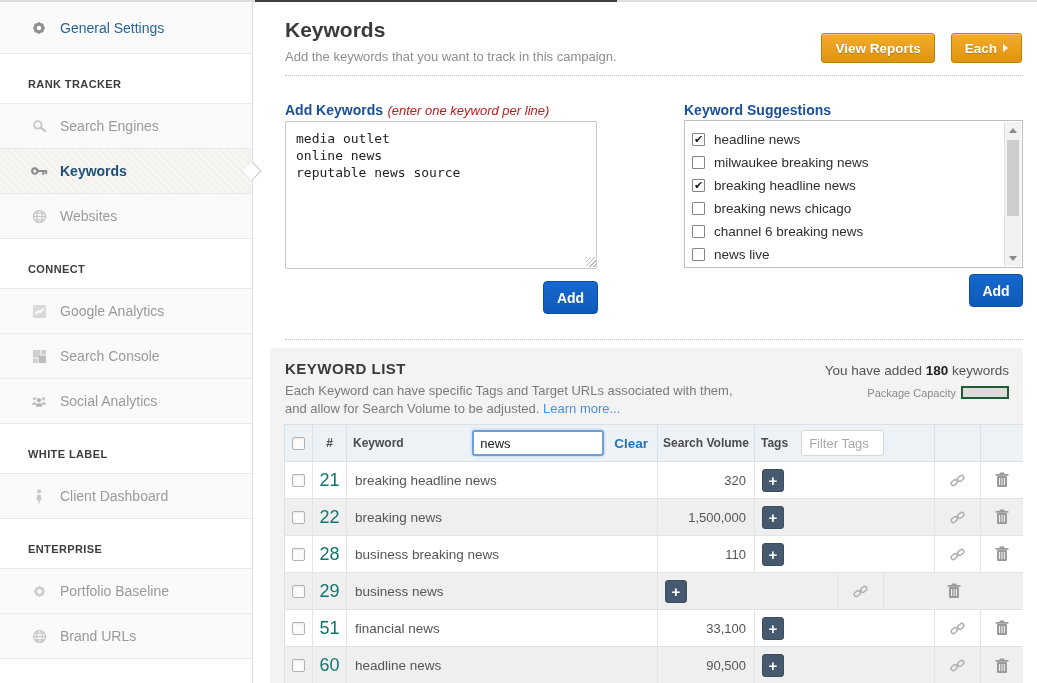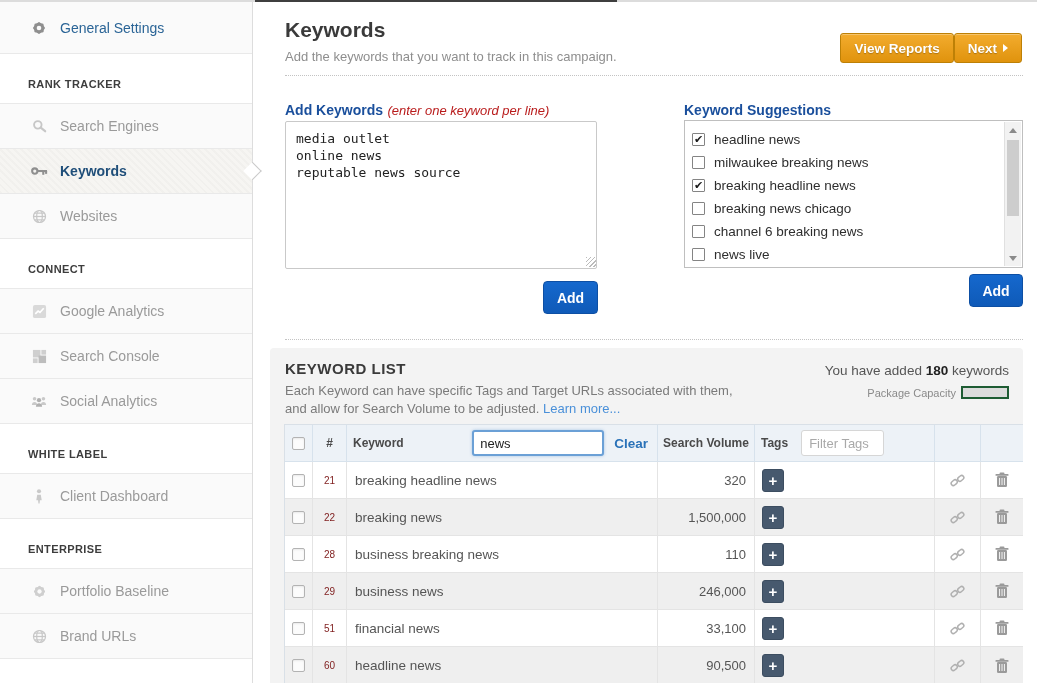--- a/index.html
+++ b/index.html
@@ -35,21 +35,21 @@
   }
   .side-header {
     height:50px; display:flex; align-items:flex-end; padding:0 0 13px 28px;
     border-bottom:1px solid #e9e9e9; background:#fff;
     font-size:11px; font-weight:bold; color:#3d3d3d; letter-spacing:0.4px;
   }
 
   
   .page-title { left:285px; top:18px; font-size:21px; font-weight:bold; color:#3a3a3a; }
   .page-sub { left:285px; top:49px; font-size:13px; color:#8e8e8e; }
-  .top-buttons { top:33px; right:15px; display:flex; gap:0; }
+  .top-buttons { top:33px; right:15px; display:flex; gap:16px; }
   .btn-orange {
     height:30px; padding:0 13px; border:1px solid #bd8006; border-radius:3px;
     background:linear-gradient(#f3ac2e,#e0930d); color:#fff; font-weight:bold; font-size:13.5px;
     display:flex; align-items:center; cursor:pointer; text-shadow:0 1px 1px rgba(0,0,0,.25);
     box-shadow:inset 0 1px 0 rgba(255,255,255,.3); font-family:"Liberation Sans", sans-serif;
   }
   .btn-orange .tri { width:0; height:0; border-left:5px solid #fff; border-top:4px solid transparent; border-bottom:4px solid transparent; margin-left:6px; }
   .divider { height:0; border-top:1px dotted #c3c3c3; }
   .div1 { left:285px; top:75px; width:738px; }
   .div2 { left:285px; top:339px; width:738px; }
@@ -127,21 +127,21 @@
     font-size:13px; color:#222; padding:0 6px; outline:none; font-family:"Liberation Sans", sans-serif;
     box-shadow:0 0 3px rgba(90,150,210,.5);
   }
   .clear-link { font-size:13.5px; font-weight:bold; color:#2a72b8; margin:0 9px 0 10px; cursor:pointer; }
   .filter-input {
     margin-left:13px; width:83px; height:26px; border:1px solid #d6d6d6; border-radius:3px;
     font-size:13px; color:#444; padding:0 7px; outline:none; background:#fff; font-family:"Liberation Sans", sans-serif;
   }
   .filter-input::placeholder { color:#a9a9a9; }
   .row-cb { width:13px; height:13px; border:1px solid #b3b3b3; border-radius:2px; background:#fcfcfc; box-shadow:inset 0 1px 2px rgba(0,0,0,.08); cursor:pointer; }
-  .num { font-size:10px; color:#7f1d1d; }
+  .num { font-size:18px; color:#0f766e; }
   .kwtext { font-size:13.5px; color:#555; padding-left:8px; }
   .vol { width:100%; text-align:right; padding-right:8px; font-size:13px; color:#555; }
   .tagbtn {
     margin-left:7px; width:22px; height:23px; background:#47596e; border:1px solid #3c4d60; border-radius:3px;
     color:#fff; font-size:15px; font-weight:bold; display:flex; align-items:center; justify-content:center;
     cursor:pointer; line-height:1;
   }
   .iconbtn { cursor:pointer; display:flex; align-items:center; justify-content:center; }
 </style>
 </head>
@@ -297,21 +297,21 @@
 </div>
 
 <h1 class="abs page-title">Keywords</h1>
 <div class="abs page-sub">Add the keywords that you want to track in this campaign.</div>
 
 <div class="abs top-buttons">
   <div class="btn-orange">
     <span>View Reports</span>
   </div>
   <div class="btn-orange">
-    <span>Next</span>
+    <span>Each</span>
       <span class="tri"></span>
   </div>
 </div>
 
 <div class="abs divider div1"></div>
 
 <div class="abs addkw-label">
   <span class="blue-label">Add Keywords</span>
   <span class="hint">(enter one keyword per line)</span>
 </div>
@@ -535,23 +535,20 @@
     <div class="trow alt">
       <div class="cell c1">
           <span class="row-cb"></span>
         </div>
       <div class="cell c2">
           <span class="num">29</span>
         </div>
       <div class="cell c3">
           <span class="kwtext">business news</span>
         </div>
-      <div class="cell c4">
-          <span class="vol">246,000</span>
-        </div>
       <div class="cell c5">
           <span class="tagbtn">+</span>
         </div>
       <div class="cell c6">
           <span class="iconbtn">
             <svg viewBox="0 0 16 16" width="15" height="15">
               <g fill="none" stroke="#b0b0b0" stroke-width="1.6">
                 <rect x="1" y="8" width="7" height="4.6" rx="2.3" transform="rotate(-40 4.5 10.3)"></rect>
                 <rect x="8" y="3.4" width="7" height="4.6" rx="2.3" transform="rotate(-40 11.5 5.7)"></rect>
               </g>

